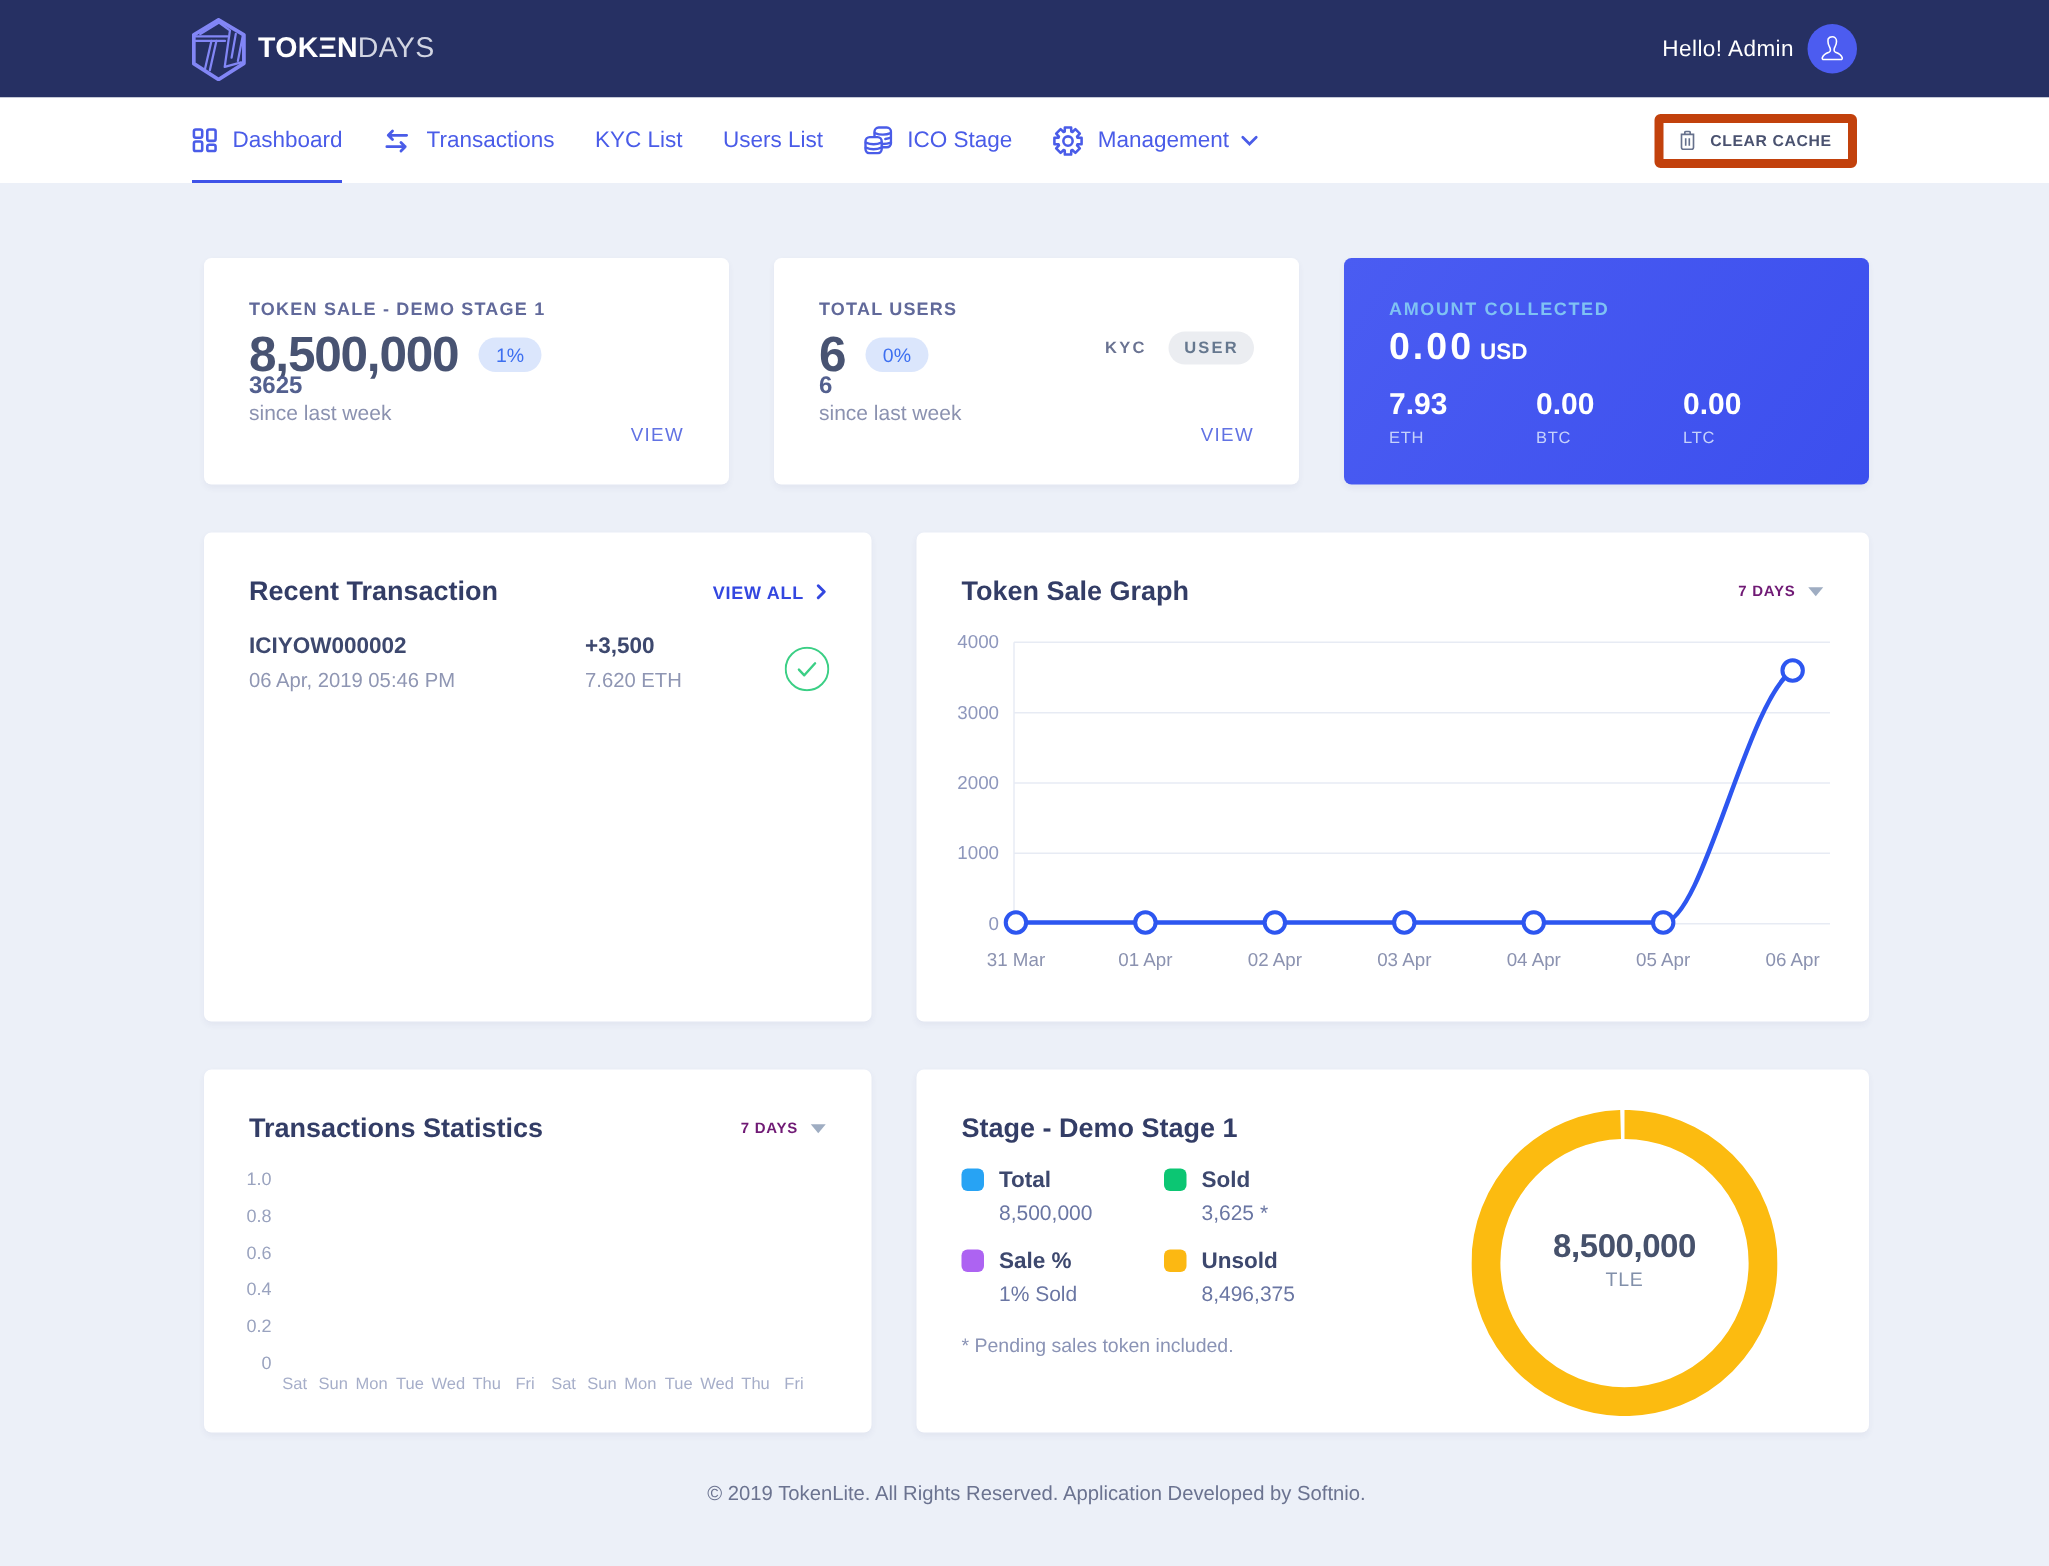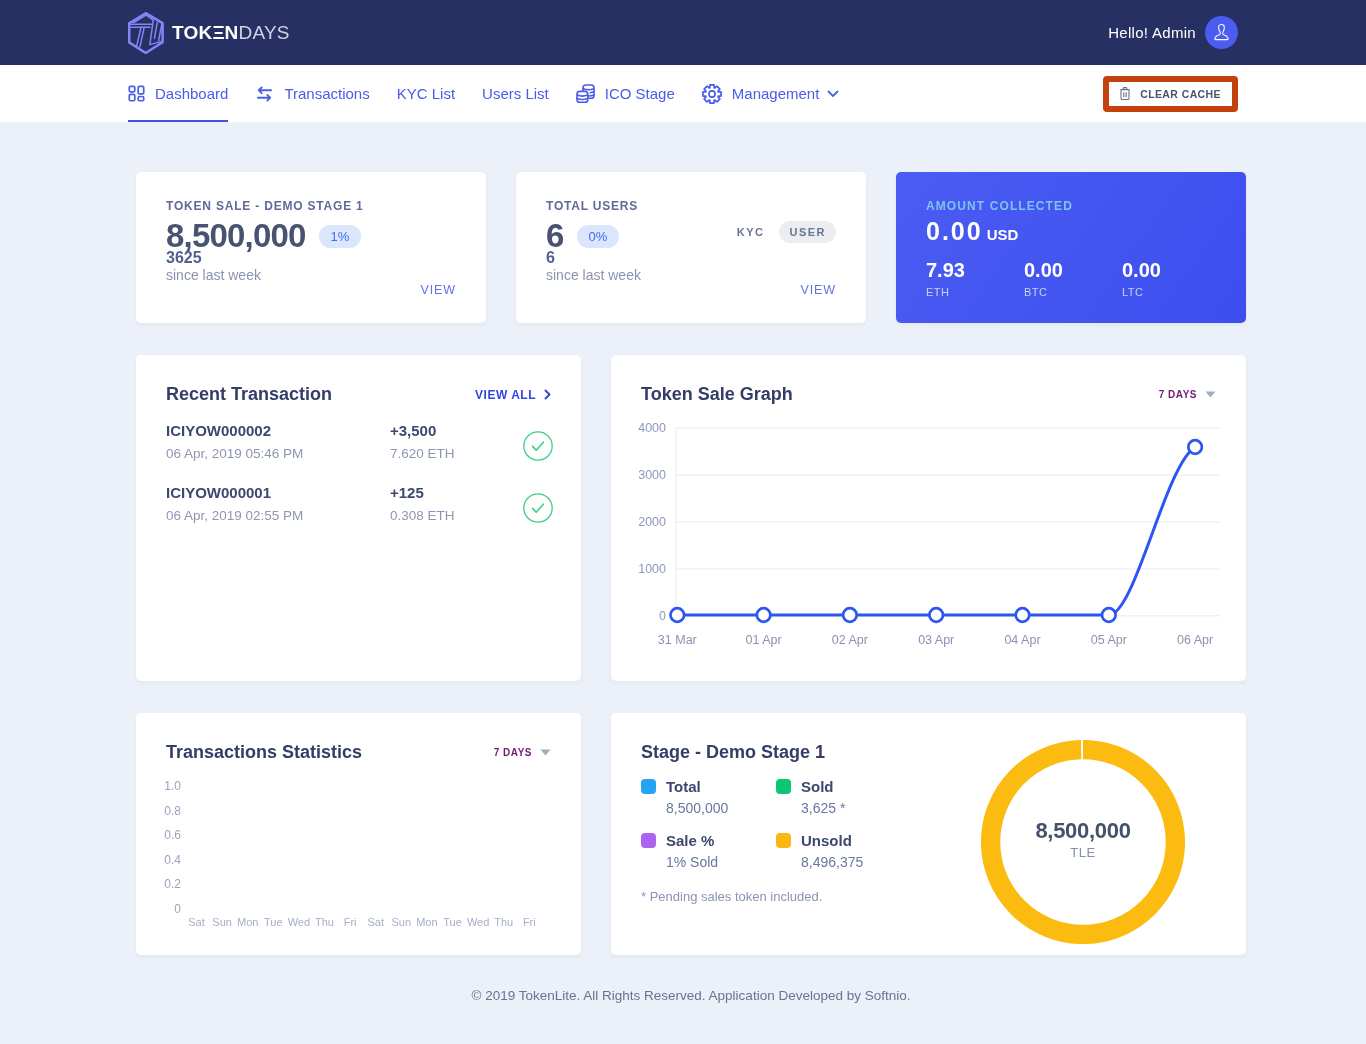--- a/index.html
+++ b/index.html
@@ -234,36 +234,20 @@
         </div>
       </div>
       <div class="tx-row">
         <div class="tx-c1">
               <div class="tx-id">ICIYOW000002</div>
               <div class="tx-sub">06 Apr, 2019 05:46 PM</div>
             </div>
         <div class="tx-c2">
               <div class="tx-id">+3,500</div>
               <div class="tx-sub">7.620 ETH</div>
-            </div>
-        <div class="tx-check">
-          <svg width="30" height="30" viewBox="0 0 30 30" fill="none">
-            <circle cx="15" cy="15" r="14.2" stroke="#3bcf85" stroke-width="1.3"></circle>
-            <path d="M9.6 15.4 L13.2 19.2 L20.4 11.2" stroke="#3bcf85" stroke-width="1.6" stroke-linecap="round" stroke-linejoin="round"></path>
-          </svg>
-        </div>
-      </div>
-      <div class="tx-row r2">
-        <div class="tx-c1">
-              <div class="tx-id">ICIYOW000001</div>
-              <div class="tx-sub">06 Apr, 2019 02:55 PM</div>
-            </div>
-        <div class="tx-c2">
-              <div class="tx-id">+125</div>
-              <div class="tx-sub">0.308 ETH</div>
             </div>
         <div class="tx-check">
           <svg width="30" height="30" viewBox="0 0 30 30" fill="none">
             <circle cx="15" cy="15" r="14.2" stroke="#3bcf85" stroke-width="1.3"></circle>
             <path d="M9.6 15.4 L13.2 19.2 L20.4 11.2" stroke="#3bcf85" stroke-width="1.6" stroke-linecap="round" stroke-linejoin="round"></path>
           </svg>
         </div>
       </div>
     </div>
 

